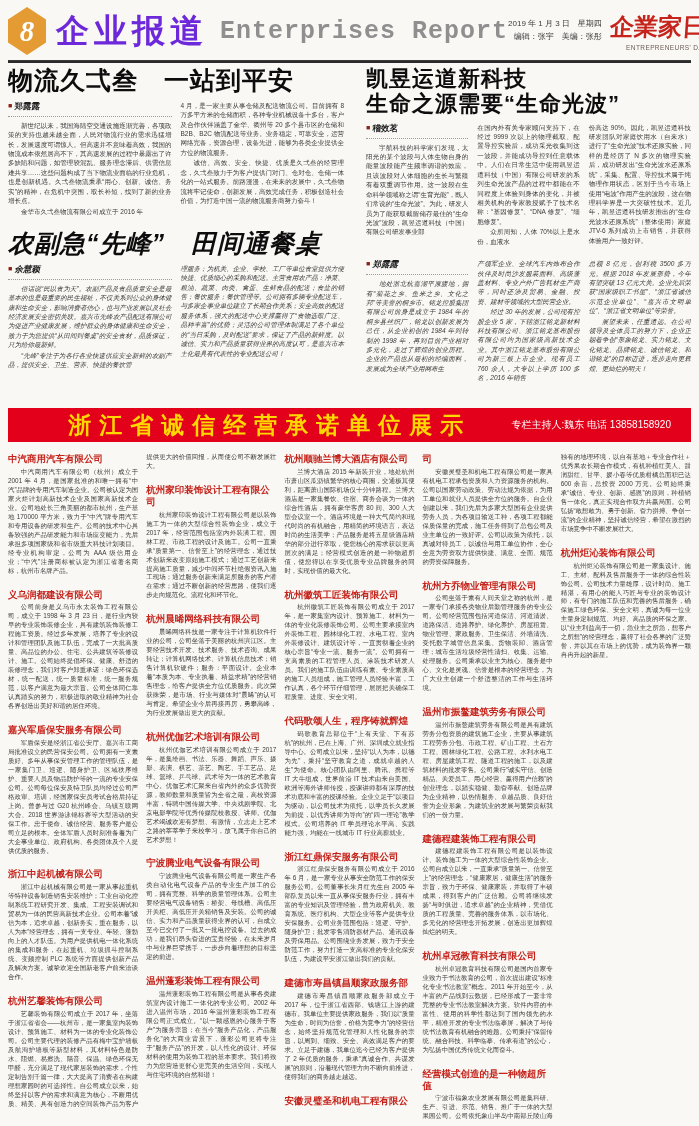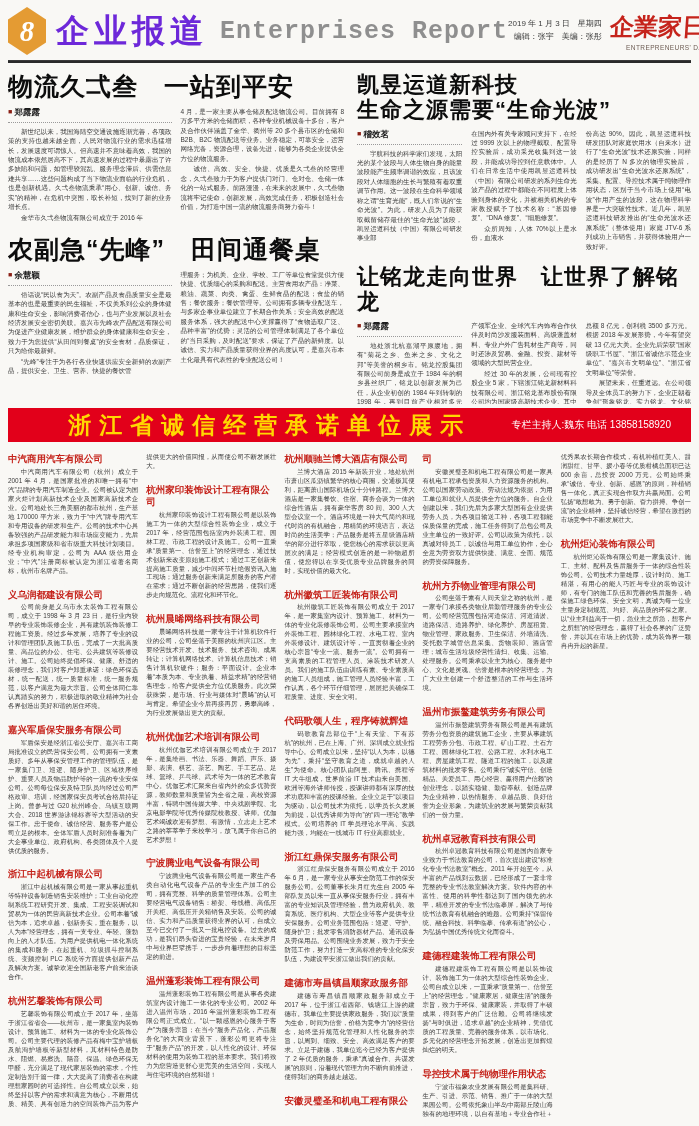--- a/index.html
+++ b/index.html
@@ -24,33 +24,33 @@
   .section-cn { font-size: 33px; font-weight: 900; letter-spacing: 5px; margin-left: 10px; color: #6d28d9; white-space: nowrap; }
   .section-en { font-family: "Liberation Mono", "DejaVu Sans Mono", monospace; font-size: 25px; font-weight: bold; color: #8f8f8f; margin-left: 12px; letter-spacing: 1px; white-space: nowrap; }
   .header-right { margin-left: auto; display: flex; align-items: center; gap: 8px; }
   .dateblock { text-align: right; font-size: 8px; color: #3c3c3c; line-height: 1.6; white-space: nowrap; }
   .masthead { text-align: center; }
   .masthead-cn { color: #c5231b; font-size: 24px; font-weight: 900; letter-spacing: 0px; white-space: nowrap; transform: skewX(-4deg); }
   .masthead-en { color: #6d5c53; font-size: 6.5px; letter-spacing: 0.4px; white-space: nowrap; margin-top: 1px; }
   .rule { border-top: 1px solid #3a3a3a; border-bottom: 2px solid #2a2a2a; height: 3px; margin-top: 5px; }
 
   
-  .articles { display: flex; gap: 13px; height: 341px; overflow: hidden; padding-top: 9px; }
+  .articles { display: flex; gap: 22px; height: 341px; overflow: hidden; padding-top: 3px; }
   .art-group-left  { width: 336px; flex: none; }
   .art-group-right { flex: 1; min-width: 0; }
   .headline { font-weight: 900; color: #0d0d0d; letter-spacing: 1px; line-height: 1.15; }
   .h-big { font-size: 25px; }
   .h-med { font-size: 22px; }
   .art-body { display: flex; gap: 9px; margin-top: 6px; }
   .acol { flex: 1; min-width: 0; }
   .byline { font-size: 8.5px; font-weight: bold; color: #1c1c1c; border-bottom: 1px dotted #9a9a9a; padding-bottom: 3px; margin-bottom: 4px; }
   .byline .sq { color: #8a1f14; font-size: 7px; vertical-align: 1px; }
   .art-body p { font-size: 6.5px; line-height: 1.45; text-align: justify; text-indent: 2em; color: #3a3a3a; margin-bottom: 1px; }
   .art-body p.cont { text-indent: 0; }
-  .article + .article { margin-top: 12px; }
+  .article + .article { margin-top: 12px; font-style: italic; }
 
   
   .banner { height: 34px; background: #e2001a; display: flex; align-items: center; padding: 0 20px; margin-top: 4px; }
   .banner-title { flex: 1; text-align: center; color: #ffd800; font-size: 23px; font-weight: 900; letter-spacing: 8px; white-space: nowrap; }
   .banner-host { flex: none; color: #ffffff; font-size: 10px; white-space: nowrap; }
 
   
   .listings {
     margin-top: 11px; height: 670px; overflow: hidden;
     column-count: 5; column-gap: 8px; column-fill: auto;
@@ -134,21 +134,20 @@
             <p class="cont">在国内外有关专家顾问支持下，在经过 9999 次以上的物理截取、配置导控实验后，成功采光收集到这一波段，并能成功导控到任意载体中。人们在日常生活中使用凯昱运道科技（中国）有限公司研发的系列生命光波产品的过程中都能在不同程度上体验到身体的变化，并被相关机构的专家教授赋予了技术名称：“基因修复”、“DNA 修复”、“细胞修复”。</p>
             <p>众所周知，人体 70%以上是水份，血液水</p>
           </div>
           <div class="acol">
             <p class="cont">份高达 90%。因此，凯昱运道科技研发团队对家庭饮用水（自来水）进行了“生命光波”技术还原实验，同样的是经历了 N 多次的物理实验后，成功研发出“生命光波水还原系统”，采集、配置、导控技术属于纯物理作用状态，区别于当今市场上使用“电波”作用产生的波段，这在物理科学界是一大突破性技术。近几年，凯昱运道科技研发推出的“生命光波水还原系统”（整体使用）家庭 JTV-6 系列成功上市销售，并获得体验用户一致好评。</p>
           </div>
         </div>
       </article>
 
       <article class="article">
-        <div class="headline h-med">让铭龙走向世界　让世界了解铭龙</div>
         <div class="art-body">
           <div class="acol">
             <div class="byline"><span class="sq">■</span> <span>郑露露</span></div>
             <p>地处浙北杭嘉湖平原腹地，拥有“菊花之乡、鱼米之乡、文化之邦”等美誉的桐乡市。铭龙控股集团有限公司前身是成立于 1984 年的桐乡县丝织厂，铭龙以创新发展为己任，从企业初创的 1984 年到转制的 1998 年，再到目前产业相对多元化，走过了辉煌的创业历程。企业的产品也从最初的经编面料，发展成为全球产业用网布生</p>
           </div>
           <div class="acol">
             <p class="cont">产领军企业、全球汽车内饰布合作伙伴及时尚沙发服装面料、高级蓬盖材料、专业户外广告耗材生产商等，同时还涉及贸易、金融、投资、建材等领域的大型民营企业。</p>
             <p>经过 30 年的发展，公司现有控股企业 5 家，下辖浙江铭龙新材料科技有限公司、浙江铭龙基布股份有限公司均为国家级高新技术企业。其中浙江铭龙基布股份有限公司为新三板上市企业。现有员工 760 余人，大专以上学历 100 多名，2016 年销售</p>
           </div>
           <div class="acol">
@@ -253,31 +252,31 @@
         <h3>杭州方乔物业管理有限公司</h3>
         <p>公司坐落于素有人间天堂之称的杭州，是一家专门承接各类物业后勤管理服务的专业公司。公司经营范围包括河道保洁、河道清淤、道路保洁、道路养护、绿化养护、房屋租赁、物业管理、家政服务、卫生保洁、外墙清洗、受托数字城管信息采集、货物装卸、酒店管理；城市生活垃圾经营性清扫、收集、运输、处理服务。公司秉承以业主为核心、服务是中心、文化是灵魂、信誉是根本的经营理念，为广大业主创建一个舒适整洁的工作与生活环境。</p>
       </section>
 
       <section class="entry">
         <h3>温州市振鳌建筑劳务有限公司</h3>
         <p>温州市振鳌建筑劳务有限公司是具有建筑劳务分包资质的建筑施工企业，主要从事建筑工程劳务分包、市政工程、矿山工程、土石方工程、园林绿化工程、公路工程、水利水电工程、房屋建筑工程、隧道工程的施工，以及建筑材料的批发零售。公司秉行“诚实守信、创造精品、关爱员工、用心经营、赢得用户信赖”的创业理念，以踏实稳健、勤奋奉献、创造品牌为企业精神，以热情服务、卓越品质、良好信誉为企业形象，为建筑业的发展与繁荣贡献我们的一份力量。</p>
       </section>
 
       <section class="entry">
+        <h3>建德程建装饰工程有限公司</h3>
+        <p>建德程建装饰工程有限公司是以装饰设计、装饰施工为一体的大型综合性装饰企业。公司自成立以来，一直秉承“质量第一、信誉至上”的经营理念，“健康家居，健康生活”的服务宗旨，致力于环保、健康家装，并取得了丰硕成果，得到客户的广泛信赖。公司将继续发扬“与时俱进，追求卓越”的企业精神，凭借优质的工程质量、完善的服务体系，以市场化、多元化的经营理念开拓发展，创造出更加辉煌灿烂的明天。</p>
+      </section>
+
+      <section class="entry">
         <h3>杭州卓冠教育科技有限公司</h3>
         <p>杭州卓冠教育科技有限公司是国内首家专业致力于书法教育的公司，首次提出建设“标准化专业书法教室”概念。2011 年开始至今，从丰富的产品线到云数据，已经形成了一套非常完整的专业书法教室解决方案。软件内容的丰富性、使用的科学性都达到了国内领先的水平，精准开发的专业书法临摹屏，解决了与传统书法教育有机融合的难题。公司秉持“保留传统、融合科技、科学临摹、传承有道”的公心，为弘扬中国优秀传统文化而奋斗。</p>
       </section>
 
       <section class="entry">
-        <h3>建德程建装饰工程有限公司</h3>
-        <p>建德程建装饰工程有限公司是以装饰设计、装饰施工为一体的大型综合性装饰企业。公司自成立以来，一直秉承“质量第一、信誉至上”的经营理念，“健康家居，健康生活”的服务宗旨，致力于环保、健康家装，并取得了丰硕成果，得到客户的广泛信赖。公司将继续发扬“与时俱进，追求卓越”的企业精神，凭借优质的工程质量、完善的服务体系，以市场化、多元化的经营理念开拓发展，创造出更加辉煌灿烂的明天。</p>
-      </section>
-
-      <section class="entry">
-        <h3>导控技术属于纯物理作用状态</h3>
+        <h3>经营模式创造的是一种物超所值</h3>
         <p>宁波市福象农业发展有限公司是集科研、生产、引进、示范、销售、推广于一体的大型果园公司。公司依托象山半岛中南部丘陵山海独有的地理环境，以自有基地＋专业合作社＋优秀果农长期合作模式，有机种植红美人、甜润甜红、甘平、媛小春等优质柑橘总面积已达 600 余亩，总投资 2000 万元。公司始终秉承“诚信、专业、创新、感恩”的原则，种植销售一体化，真正实现合作双方共赢局面。公司弘扬“敢想敢为、勇于创新、奋力拼搏、争创一流”的企业精神，坚持诚信经营，希望在激烈的市场竞争中不断发展壮大。</p>
       </section>
 
       <section class="entry">
         <h3>杭州炬沁装饰有限公司</h3>
         <p>杭州炬沁装饰有限公司是一家集设计、施工、主材、配料及售后服务于一体的综合性装饰公司。公司技术力量雄厚，设计时尚、施工精湛，有用心的能人巧匠与专业的装饰设计师，有专门的施工队伍和完善的售后服务，确保施工绿色环保、安全文明，真诚为每一位业主量身定制规范、均好、高品质的环保之家。以“业主利益高于一切，急业主之所急，想客户之所想”的经营理念，赢得了社会各界的广泛赞誉，并以其在市场上的优势，成为装饰界一颗冉冉升起的新星。</p>
       </section>
 
     </div>
 

